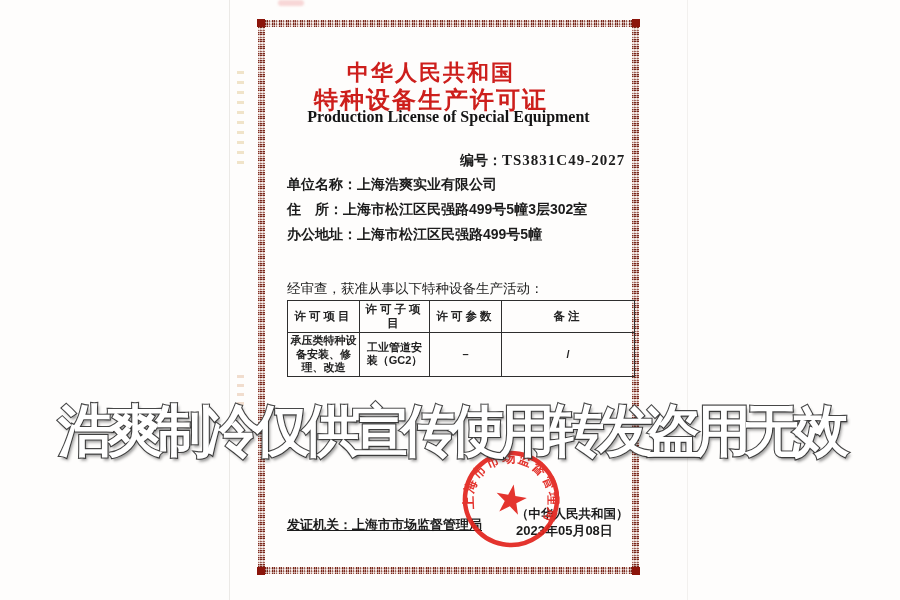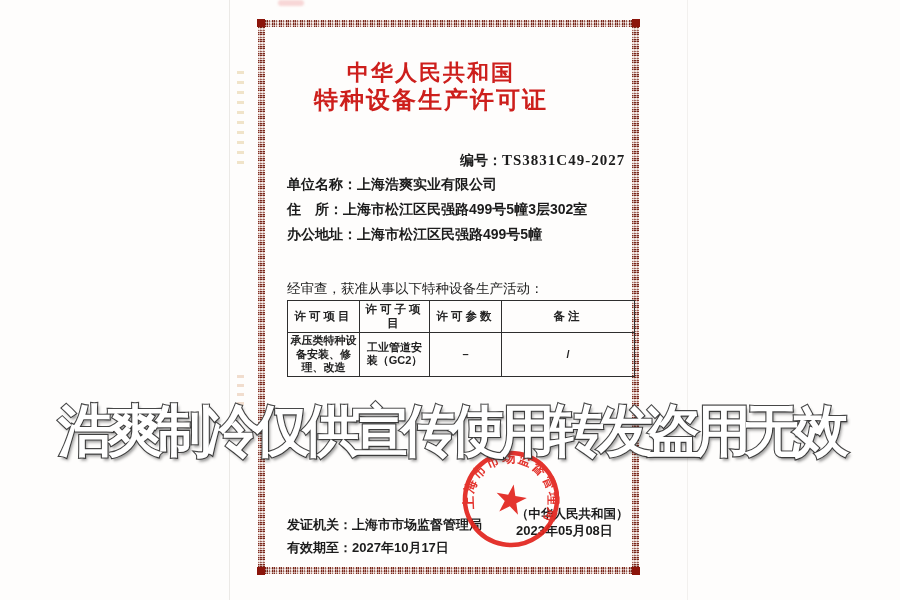--- a/index.html
+++ b/index.html
@@ -93,21 +93,21 @@
   table.lic th, table.lic td {
     border: 1px solid #2e2e2e; text-align: center; vertical-align: middle;
     padding: 1px 2px; line-height: 1.25;
   }
   table.lic th { height: 19px; letter-spacing: 3px; font-size: 11.5px; }
   table.lic td { height: 40px; }
   col.c1 { width: 72px; } col.c2 { width: 70px; } col.c3 { width: 72px; } col.c4 { width: 133px; }
 
   
   .footer-line { position: absolute; left: 287px; font-size: 13px; font-weight: bold; white-space: nowrap; }
-  .footer-line.issuer { top: 516px; }
+  .footer-line.issuer { top: 516px; text-decoration: underline; }
   .footer-line.valid  { top: 539px; }
 
   .seal-note { position: absolute; left: 516px; top: 506px; font-size: 12.5px; font-weight: bold; white-space: nowrap; }
   .seal-date { position: absolute; left: 516px; top: 522px; font-size: 13px; font-weight: bold; white-space: nowrap; }
 
   
   .seal {
     position: absolute; left: 450px; top: 438px;
     transform: rotate(10deg); opacity: .92;
   }
@@ -141,20 +141,21 @@
     <div class="b v left"></div>
     <div class="b v right"></div>
     <div class="corner tl"></div>
     <div class="corner tr"></div>
     <div class="corner bl"></div>
     <div class="corner br"></div>
   </div>
 
   <div class="title-cn l1">中华人民共和国</div>
   <div class="title-cn l2">特种设备生产许可证</div>
+  <div class="title-en l1">Production License of Special Equipment</div>
 
   <div class="license-no">
     <span class="lbl">编号：</span><span class="num">TS3831C49-2027</span>
   </div>
 
   <div class="field company">
     <span class="lbl">单位名称：</span><span>上海浩爽实业有限公司</span>
   </div>
   <div class="field residence">
     <span class="lbl">住　所：</span><span>上海市松江区民强路499号5幢3层302室</span>
@@ -189,23 +190,20 @@
       </tr>
     </tbody>
   </table>
 
   <div class="seal-note">（中华人民共和国）</div>
   <div class="seal-date">2023年05月08日</div>
 
   <div class="footer-line issuer">
     <span class="lbl">发证机关：</span><span>上海市市场监督管理局</span>
   </div>
-  <div class="footer-line valid">
-    <span class="lbl">有效期至：</span><span>2027年10月17日</span>
-  </div>
 
   <svg class="seal" width="122" height="122" viewBox="0 0 122 122">
     <circle cx="61" cy="61" r="46" fill="none" stroke="#e2241d" stroke-width="4.5"></circle>
     <path id="sealArc" d="M 27,79 A 38 38 0 1 1 95,79" fill="none"></path>
     <text font-size="13" font-weight="bold" fill="#e2241d" letter-spacing="2" font-family="Liberation Sans, sans-serif">
       <textPath href="#sealArc" startOffset="2">上海市市场监督管理局</textPath>
     </text>
     <text x="61" y="75" text-anchor="middle" font-size="40" fill="#e2241d">★</text>
   </svg>
 

